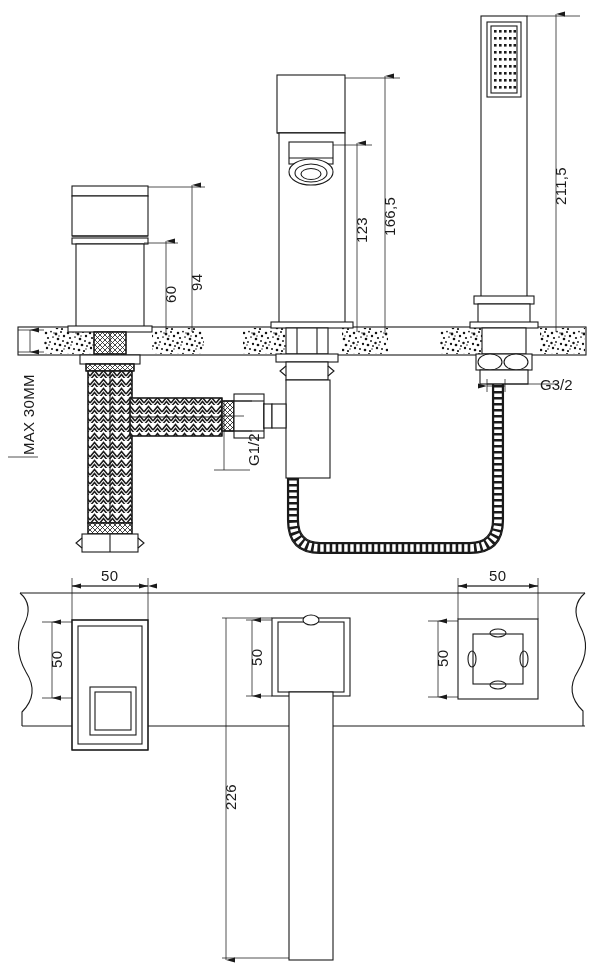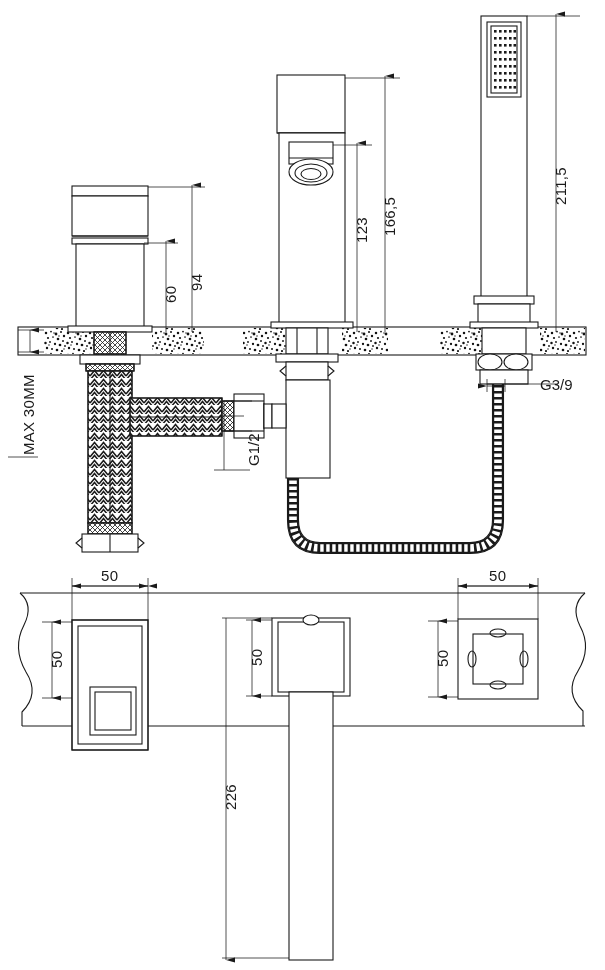--- a/index.html
+++ b/index.html
@@ -376,21 +376,21 @@
 <div class="dimtxt rot90" style="left:353px;top:243px;">123</div>
 
 <div class="dimtxt rot90" style="left:188px;top:291px;">94</div>
 
 <div class="dimtxt rot90" style="left:162px;top:303px;">60</div>
 
 <div class="dimtxt rot90" style="left:20px;top:455px;">MAX 30MM</div>
 
 <div class="lbl rot90" style="left:245px;top:466px;">G1/2</div>
 
-<div class="lbl" style="left:540px;top:376px;">G3/9</div>
+<div class="lbl" style="left:540px;top:376px;">G3/2</div>
 
 <div class="dimtxt" style="left:101px;top:567px;">50</div>
 
 <div class="dimtxt rot90" style="left:48px;top:668px;">50</div>
 
 <div class="dimtxt rot90" style="left:248px;top:666px;">50</div>
 
 <div class="dimtxt" style="left:489px;top:567px;">50</div>
 
 <div class="dimtxt rot90" style="left:434px;top:667px;">50</div>

